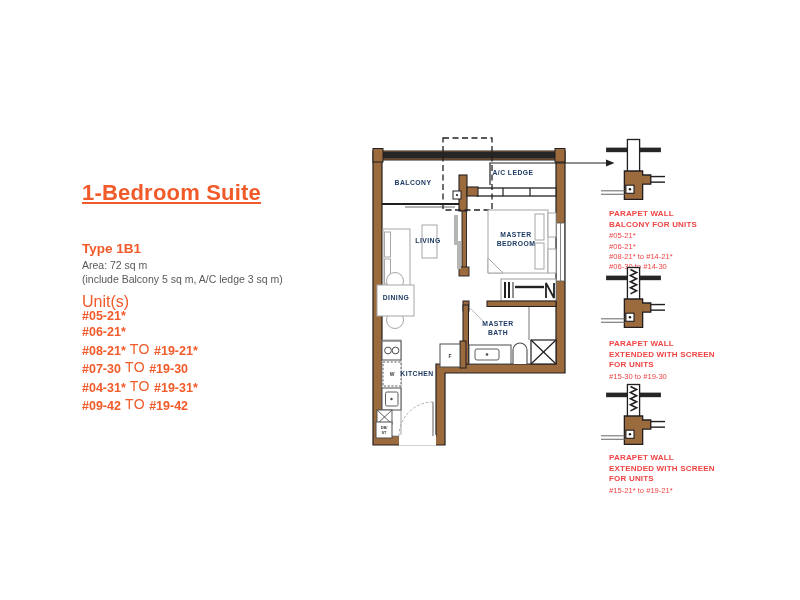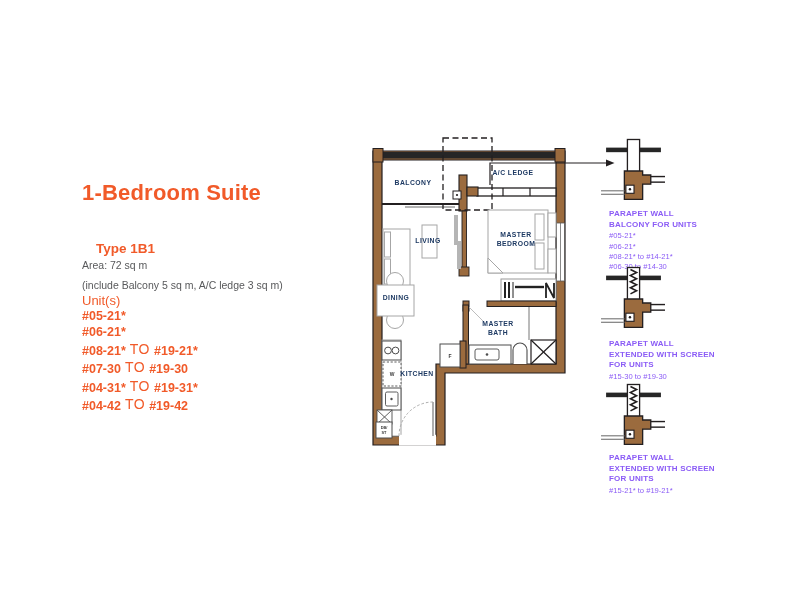--- a/index.html
+++ b/index.html
@@ -1,27 +1,27 @@
 <!DOCTYPE html>
 <html><head>
 <meta charset="utf-8">
 <style>
   html,body{margin:0;padding:0;background:#ffffff;}
   body{width:800px;height:600px;position:relative;overflow:hidden;
        font-family:"Liberation Sans",sans-serif;-webkit-font-smoothing:antialiased;}
   .abs{position:absolute;}
-  .page-title{left:82px;top:180px;font-size:22px;font-weight:700;color:#F15A29;letter-spacing:.2px;}
-  .type-label{left:96px;top:241px;font-size:13.5px;font-weight:700;color:#F15A29;}
+  .page-title{left:82px;top:180px;font-size:22px;font-weight:700;color:#F15A29;letter-spacing:.2px;text-decoration:underline;}
+  .type-label{left:82px;top:241px;font-size:13.5px;font-weight:700;color:#F15A29;}
   .area-text{left:82px;top:259px;font-size:10.5px;color:#58595B;}
-  .area-note{left:82px;top:279px;font-size:10.5px;color:#58595B;}
-  .units-heading{left:82px;top:293px;font-size:13px;color:#F15A29;}
+  .area-note{left:82px;top:273px;font-size:10.5px;color:#58595B;}
+  .units-heading{left:82px;top:293px;font-size:16px;color:#F15A29;}
   .units-list{left:82px;top:308px;color:#F15A29;font-size:12.5px;font-weight:700;}
   .unit-row{line-height:16.4px;white-space:nowrap;}
   .to-word{font-size:14px;font-weight:400;letter-spacing:.5px;margin:0 4px;vertical-align:1px;}
-  .detail-text{width:140px;color:#8b5cf6;}
+  .detail-text{width:140px;color:#ef4444;}
   .detail-title{font-size:8px;font-weight:700;line-height:10.6px;letter-spacing:.2px;}
   .detail-units{font-size:7.6px;line-height:10.4px;margin-top:1px;}
   .d1{left:609px;top:209px;}
   .d2{left:609px;top:339px;}
   .d3{left:609px;top:453px;}
   svg{display:block;}
   svg text{font-family:"Liberation Sans",sans-serif;}
   .room-label{font-size:6.8px;font-weight:700;fill:#1E3A63;letter-spacing:.45px;}
   .tiny-label{font-size:5px;font-weight:700;fill:#3a3a3a;}
   .micro-label{font-size:3.9px;font-weight:700;fill:#3a3a3a;}
@@ -53,21 +53,21 @@
 <div class="abs area-text">Area: 72 sq m</div>
 <div class="abs area-note">(include Balcony 5 sq m, A/C ledge 3 sq m)</div>
 <div class="abs units-heading">Unit(s)</div>
 
 <div class="abs units-list">
   <div class="unit-row"><span>#05-21*</span></div>
   <div class="unit-row"><span>#06-21*</span></div>
   <div class="unit-row"><span>#08-21*</span><span class="to-word">TO</span><span>#19-21*</span></div>
   <div class="unit-row"><span>#07-30</span><span class="to-word">TO</span><span>#19-30</span></div>
   <div class="unit-row"><span>#04-31*</span><span class="to-word">TO</span><span>#19-31*</span></div>
-  <div class="unit-row"><span>#04-42</span><span class="to-word">TO</span><span>#19-42</span></div>
+  <div class="unit-row"><span>#09-42</span><span class="to-word">TO</span><span>#19-42</span></div>
 </div>
 
 <svg class="abs" style="left:365px;top:135px;width:215px;height:320px" viewBox="0 0 215 320">
 
   <path d="M8,16 H200 V238 H80 V310 H8 Z M17,25 H191 V229 H71 V301 H17 Z" fill="#9B6B3E" fill-rule="evenodd" stroke="#231f20" stroke-width="1.2"></path>
 
   <rect x="8" y="17" width="192" height="6.5" fill="#262626"></rect>
   <rect x="8" y="13.5" width="10" height="13.5" fill="#9B6B3E" stroke="#231f20" stroke-width="1"></rect>
   <rect x="190" y="13.5" width="10" height="13.5" fill="#9B6B3E" stroke="#231f20" stroke-width="1"></rect>
 

